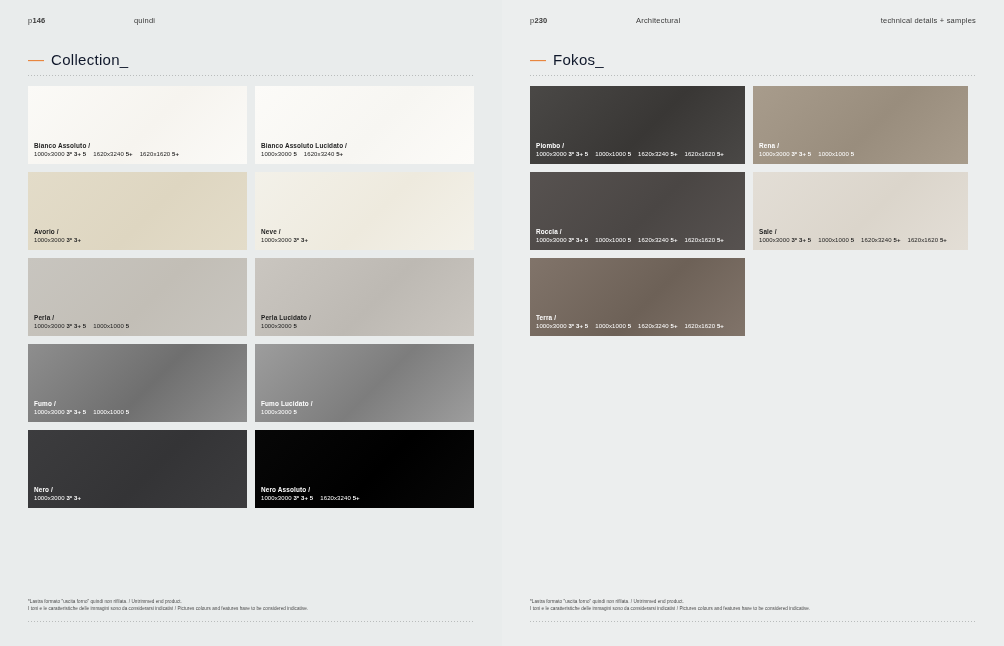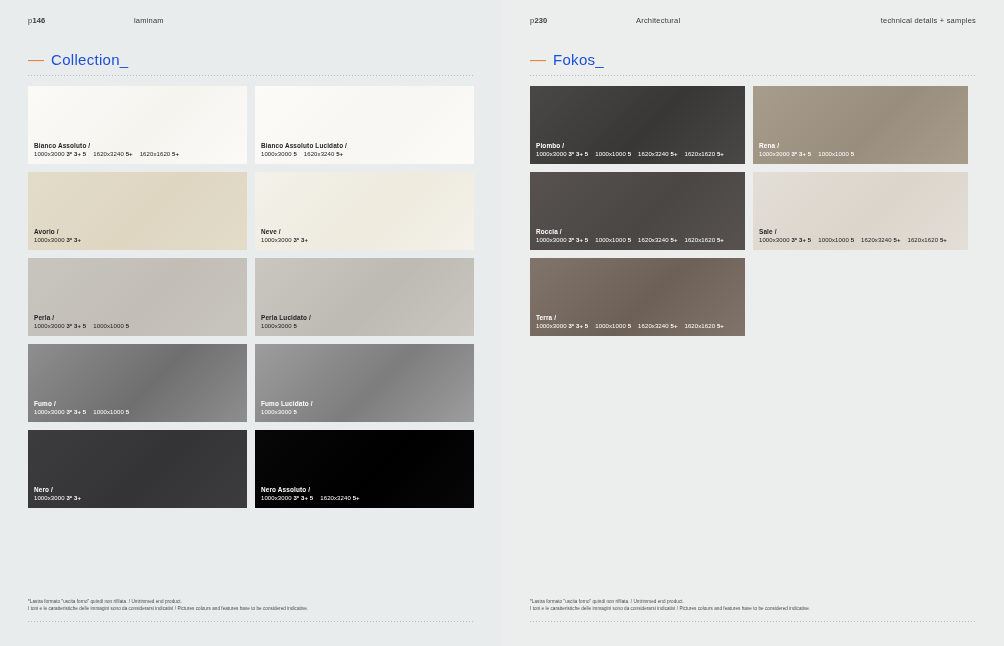--- a/index.html
+++ b/index.html
@@ -22,21 +22,21 @@
   }
   .runhead .folio{position:absolute;left:0;top:0;}
   .runhead .folio b{font-weight:bold;}
   .runhead .section{position:absolute;left:106px;top:0;}
   .runhead .meta{position:absolute;right:0;top:0;text-align:right;padding-left:40px;}
 
   
   .title-block{position:absolute;top:52px;left:28px;right:28px;}
   .title-row{display:flex;align-items:baseline;gap:7px;}
   .dash{color:#e8833a;font-size:16px;line-height:1;}
-  .title{color:#1d4ed8;font-size:15px;line-height:1;letter-spacing:.3px;}
+  .title{color:#0f172a;font-size:15px;line-height:1;letter-spacing:.3px;}
   .rule{
     margin-top:7px;height:1px;width:100%;
     background-image:repeating-linear-gradient(to right,#b9bcbc 0 1px,transparent 1px 3px);
   }
 
   
   .grid{position:absolute;top:86px;left:28px;width:446px;}
   .row{display:flex;gap:8px;margin-bottom:8px;}
   .swatch{
     position:relative;width:219px;height:78px;overflow:hidden;
@@ -70,21 +70,21 @@
   }
 </style>
 </head>
 <body>
 
 <div class="spread">
 
   <div class="page left">
     <div class="runhead">
       <div class="folio"><span>p</span><b>146</b></div>
-      <div class="section">laminam</div>
+      <div class="section">quindi</div>
       <div class="meta"></div>
     </div>
 
     <div class="title-block">
       <div class="title-row">
         <span class="dash">—</span>
         <span class="title">Collection_</span>
       </div>
       <div class="rule"></div>
     </div>

